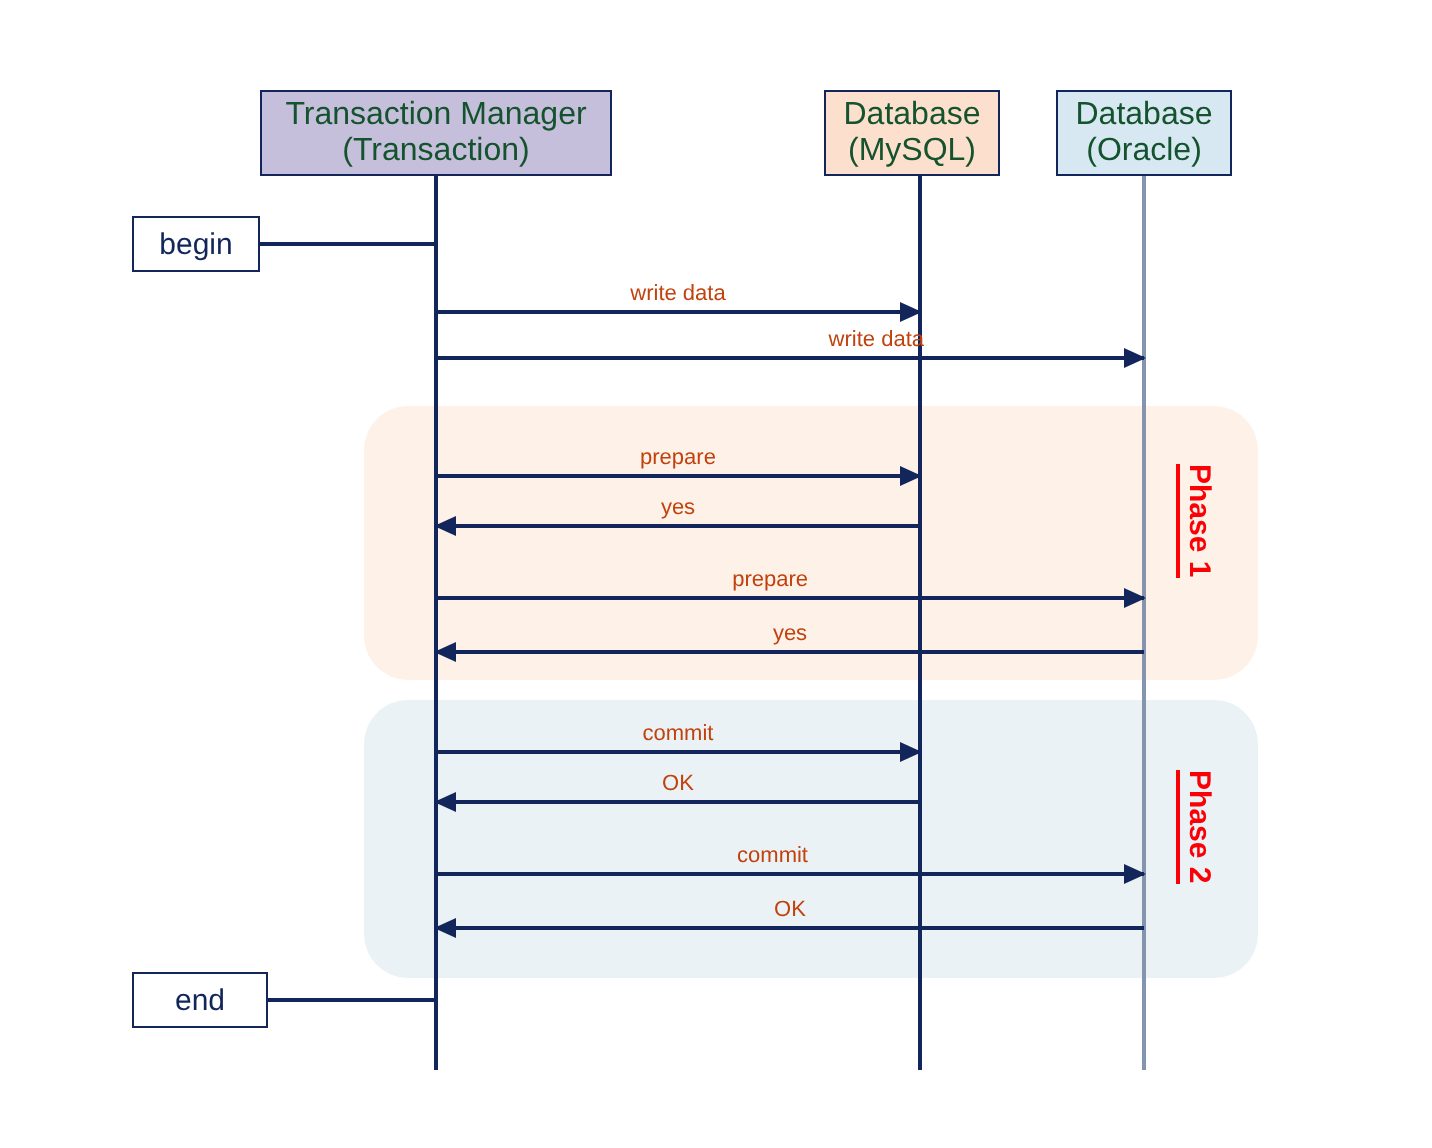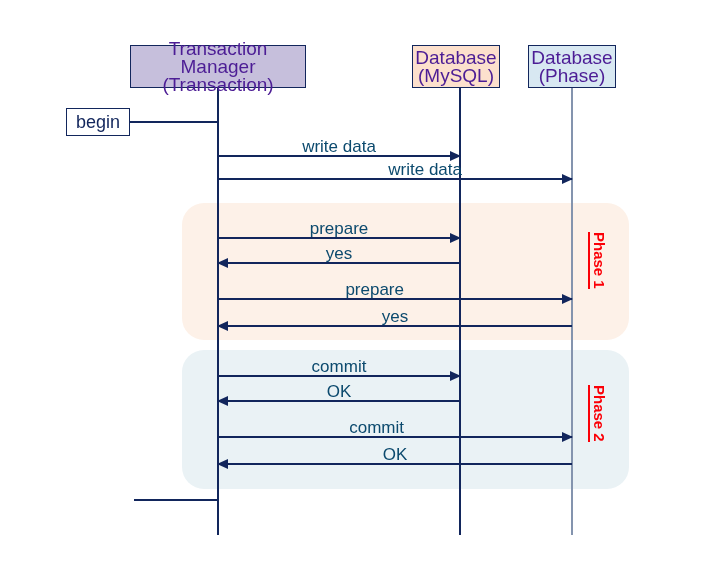--- a/index.html
+++ b/index.html
@@ -15,45 +15,45 @@
     font-family:"Liberation Sans",sans-serif;
     writing-mode:vertical-rl;text-orientation:mixed;
     border-left:2px solid #fb0007;padding-left:1px;
     letter-spacing:0px;white-space:nowrap;
   }
 
   .lifeline{position:absolute;width:2px;background:#12265c;}
   .lifeline-gray{background:#8494ae;}
 
   .actor{
-    position:absolute;border:1.6px solid #12265c;color:#4c1d95;
-    font-size:19px;line-height:18px;text-align:center;
+    position:absolute;border:1.6px solid #12265c;color:#14532d;
+    font-size:16px;line-height:18px;text-align:center;
     display:flex;flex-direction:column;align-items:center;justify-content:center;
     box-sizing:border-box;
   }
   .actor-tm{background:#c6bfdc;}
   .actor-oracle{background:#fce0cd;}
   .actor-mysql{background:#d8e8f2;}
 
   .endpoint-box{
     position:absolute;border:1.4px solid #12265c;background:#ffffff;color:#12265c;
-    font-size:18px;display:flex;align-items:center;justify-content:center;
+    font-size:15px;display:flex;align-items:center;justify-content:center;
     box-sizing:border-box;
   }
 
   .connector{position:absolute;height:1.6px;background:#12265c;}
 
   .msg{position:absolute;height:18px;}
   .msg .line{position:absolute;left:0;right:0;bottom:0;height:1.6px;background:#12265c;}
   .msg .head{position:absolute;bottom:-4px;width:0;height:0;
     border-top:5px solid transparent;border-bottom:5px solid transparent;}
   .msg.to-right .head{right:-1px;border-left:11px solid #12265c;}
   .msg.to-left  .head{left:-1px;border-right:11px solid #12265c;}
   .msg .label{
-    position:absolute;bottom:2px;color:#0c4a6e;font-size:17px;
+    position:absolute;bottom:2px;color:#c2410c;font-size:11px;
     white-space:nowrap;line-height:16px;
   }
   .msg .label.lbl-center{left:0;right:0;text-align:center;}
   .msg .label.lbl-right{right:6px;text-align:right;}
 </style>
 </head>
 <body>
 
 <div id="canvas">
 
@@ -70,26 +70,27 @@
   <div class="actor actor-tm" style="left:130px;top:45px;width:176px;height:43px;">
     <span>Transaction Manager</span>
     <span>(Transaction)</span>
   </div>
   <div class="actor actor-oracle" style="left:412px;top:45px;width:88px;height:43px;">
     <span>Database</span>
     <span>(MySQL)</span>
   </div>
   <div class="actor actor-mysql" style="left:528px;top:45px;width:88px;height:43px;">
     <span>Database</span>
-    <span>(Phase)</span>
+    <span>(Oracle)</span>
   </div>
 
   <div class="endpoint-box" style="left:66px;top:108px;width:64px;height:28px;">begin</div>
   <div class="connector" style="left:130px;top:121px;width:88px;"></div>
 
+  <div class="endpoint-box" style="left:66px;top:486px;width:68px;height:28px;">end</div>
   <div class="connector" style="left:134px;top:499px;width:84px;"></div>
 
   <div class="msg to-right" style="left:218px;top:139px;width:242px;">
     <div class="label lbl-center">write data</div>
     <div class="line"></div>
     <div class="head"></div>
   </div>
 
   <div class="msg to-right" style="left:218px;top:162px;width:354px;">
     <div class="label lbl-right" style="right:110px;">write data</div>

